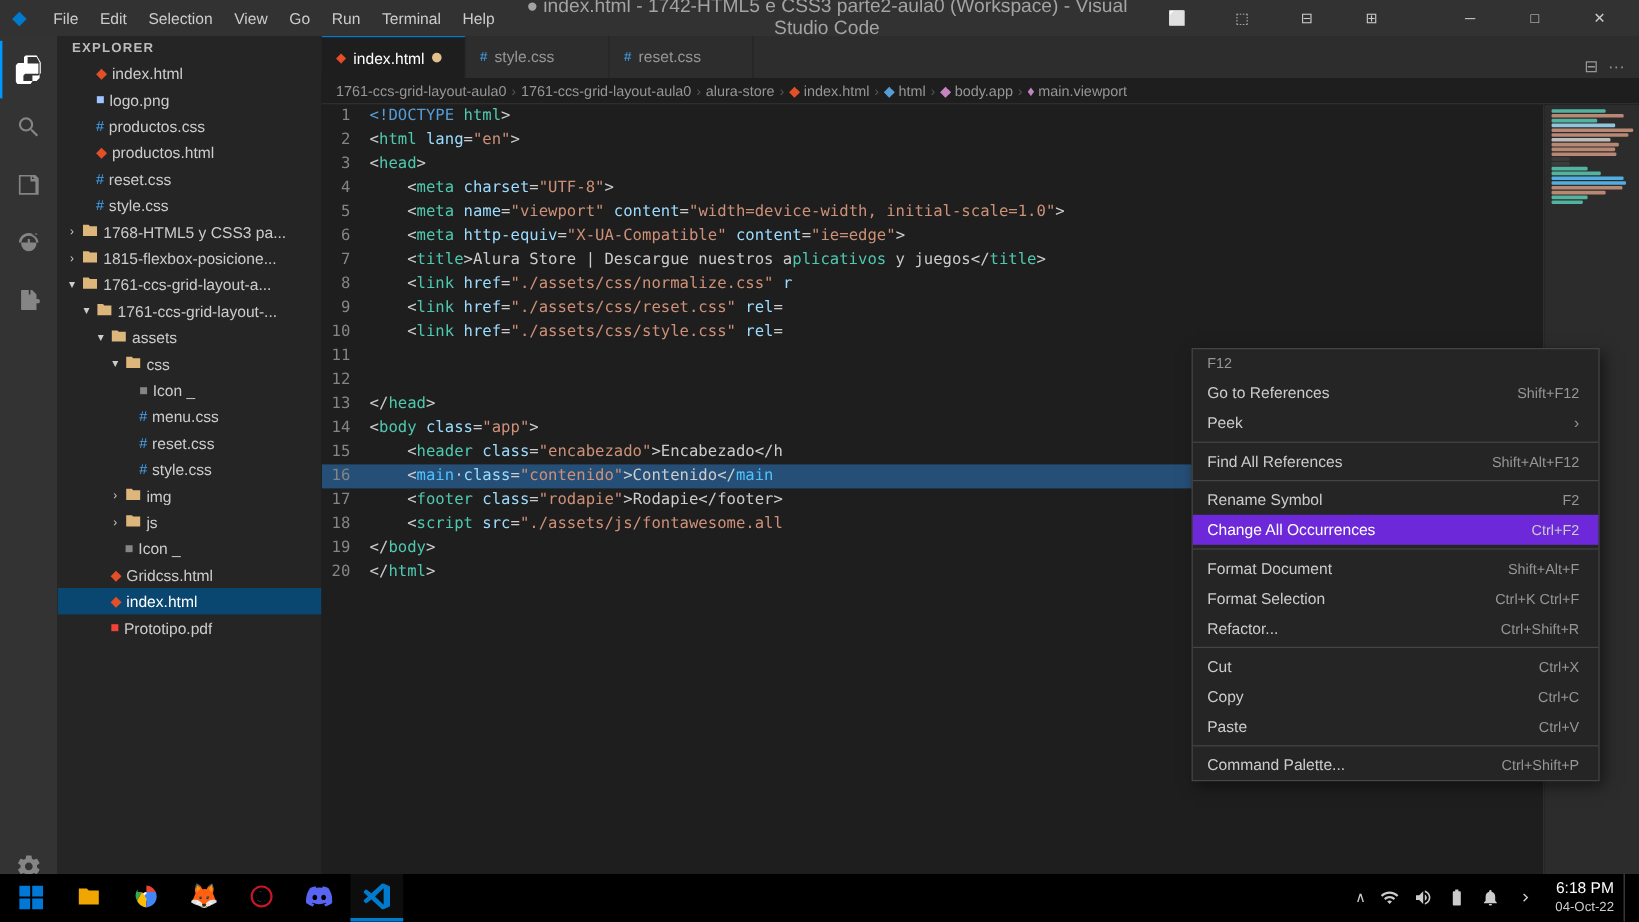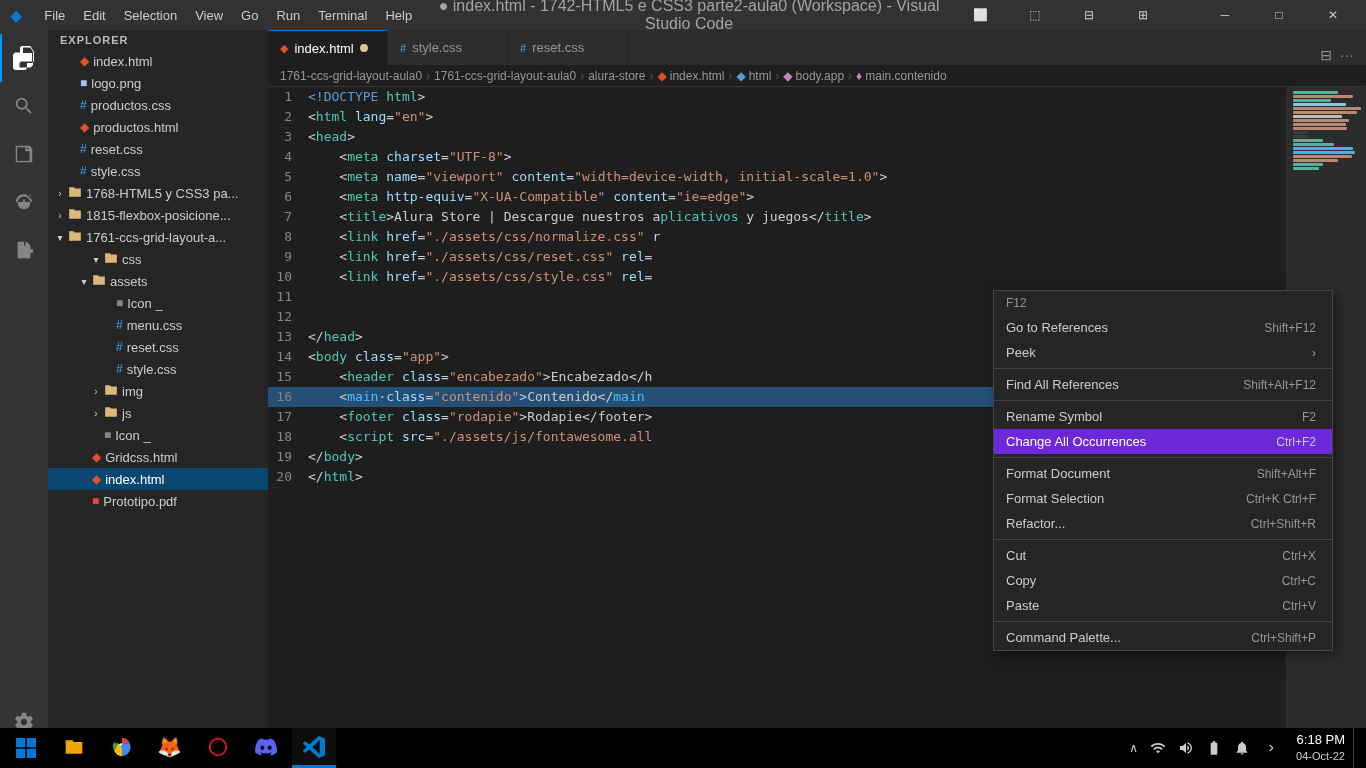--- a/index.html
+++ b/index.html
@@ -426,34 +426,42 @@
         </div>
         <div class="tree-item">
           <span class="indent" style="width: 4px; display: inline-block;"></span>
           <span class="chevron open"></span>
           <span class="item-icon"><svg width="14" height="14" viewBox="0 0 24 24" fill="#dcb67a">
               <path d="M10 4H2v16h20V6H12l-2-2z"></path>
             </svg></span>
           <span class="item-label">1761-ccs-grid-layout-a...</span>
         </div>
         <div class="tree-item">
+          <span class="indent" style="width: 16px; display: inline-block;"></span>
+          <span class="chevron open"></span>
+          <span class="item-icon"><svg width="14" height="14" viewBox="0 0 24 24" fill="#dcb67a">
+              <path d="M10 4H2v16h20V6H12l-2-2z"></path>
+            </svg></span>
+          <span class="item-label">1761-ccs-grid-layout-...</span>
+        </div>
+        <div class="tree-item">
+          <span class="indent" style="width: 28px; display: inline-block;"></span>
+          <span class="chevron open"></span>
+          <span class="item-icon"><svg width="14" height="14" viewBox="0 0 24 24" fill="#dcb67a">
+              <path d="M10 4H2v16h20V6H12l-2-2z"></path>
+            </svg></span>
+          <span class="item-label">assets</span>
+        </div>
+        <div class="tree-item">
           <span class="indent" style="width: 40px; display: inline-block;"></span>
           <span class="chevron open"></span>
           <span class="item-icon"><svg width="14" height="14" viewBox="0 0 24 24" fill="#dcb67a">
               <path d="M10 4H2v16h20V6H12l-2-2z"></path>
             </svg></span>
           <span class="item-label">css</span>
-        </div>
-        <div class="tree-item">
-          <span class="indent" style="width: 28px; display: inline-block;"></span>
-          <span class="chevron open"></span>
-          <span class="item-icon"><svg width="14" height="14" viewBox="0 0 24 24" fill="#dcb67a">
-              <path d="M10 4H2v16h20V6H12l-2-2z"></path>
-            </svg></span>
-          <span class="item-label">assets</span>
         </div>
         <div class="tree-item">
           <span class="indent" style="width: 52px; display: inline-block;"></span>
           <span class="chevron empty"></span>
           <span class="item-icon"><span style="color:#858585">■</span></span>
           <span class="item-label">Icon _</span>
         </div>
         <div class="tree-item">
           <span class="indent" style="width: 52px; display: inline-block;"></span>
           <span class="chevron empty"></span>
@@ -554,21 +562,21 @@
         <span>html</span>
       </span>
       <span class="breadcrumb-sep">›</span>
       <span style="display:inline-flex;align-items:center;gap:3px">
         <span style="color:#c586c0">◆</span>
         <span>body.app</span>
       </span>
       <span class="breadcrumb-sep">›</span>
       <span style="display:inline-flex;align-items:center;gap:3px">
         <span style="color:#c586c0">♦</span>
-        <span>main.contenido</span>
+        <span>main.viewport</span>
       </span>
     </div>
 
     <div style="display:flex;flex:1;overflow:hidden">
       <div id="editor-content">
         <div id="code-lines-container">
             <div class="code-line">
               <span class="line-number">1</span>
               <span class="line-content"><span class="t-doctype">&lt;!DOCTYPE</span> <span class="t-tag">html</span><span class="t-bracket">&gt;</span></span>
             </div>

